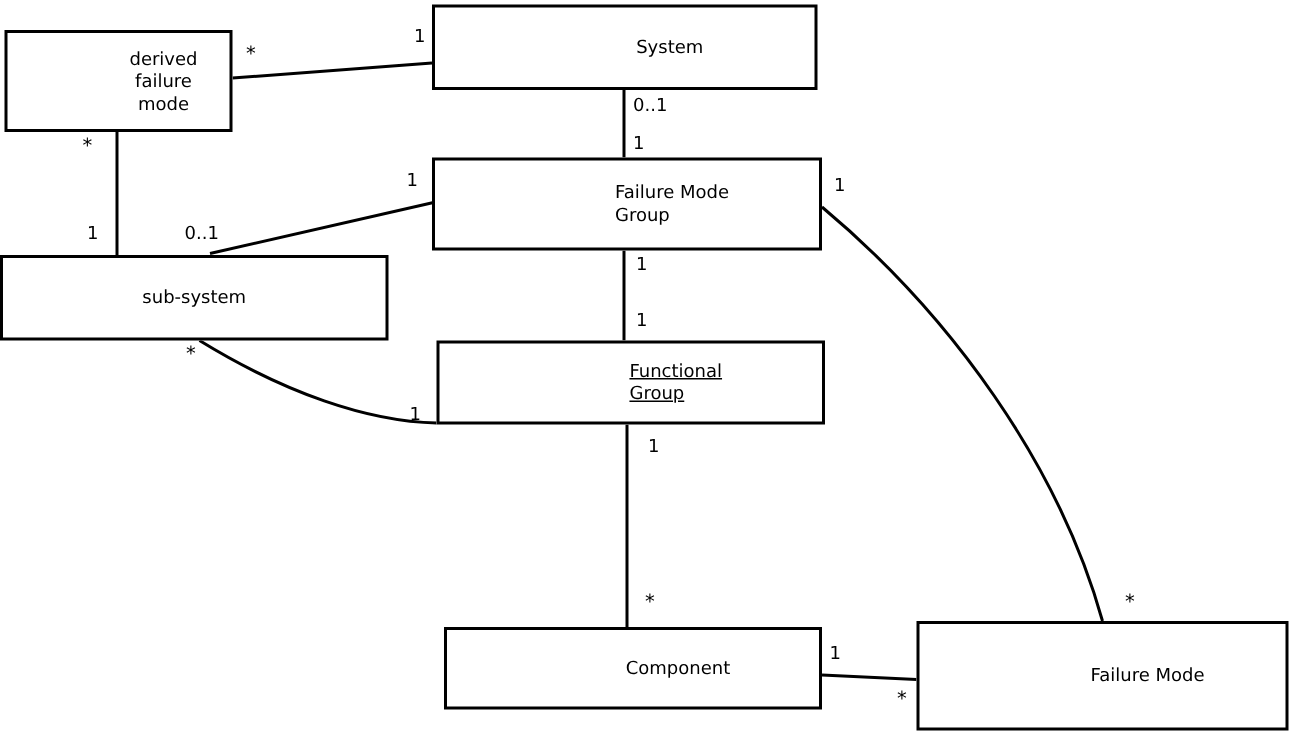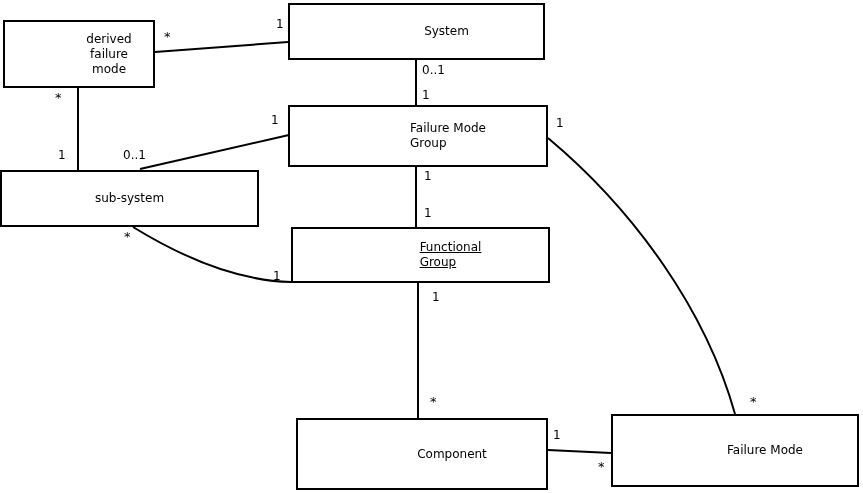--- a/index.html
+++ b/index.html
@@ -96,21 +96,21 @@
   <div class="uml-box" style="left:288px; top:105px; width:260px; height:62px;">
     <div class="uml-box-label" style="text-align:left;">Failure Mode
 Group</div>
   </div>
 
   <div class="uml-box" style="left:291px; top:227px; width:259px; height:56px;text-decoration:underline;">
     <div class="uml-box-label" style="text-align:left;">Functional
 Group</div>
   </div>
 
-  <div class="uml-box" style="left:296px; top:418px; width:252px; height:72px;">
+  <div class="uml-box" style="left:296px; top:418px; width:252px; height:55px;">
     <div class="uml-box-label">Component</div>
   </div>
 
   <div class="uml-box" style="left:611px; top:414px; width:248px; height:73px;">
     <div class="uml-box-label">Failure Mode</div>
   </div>
 
   <div class="mult mult-star" style="left:164px; top:31px;">*</div>
   <div class="mult" style="left:276px; top:18px;">1</div>
 

